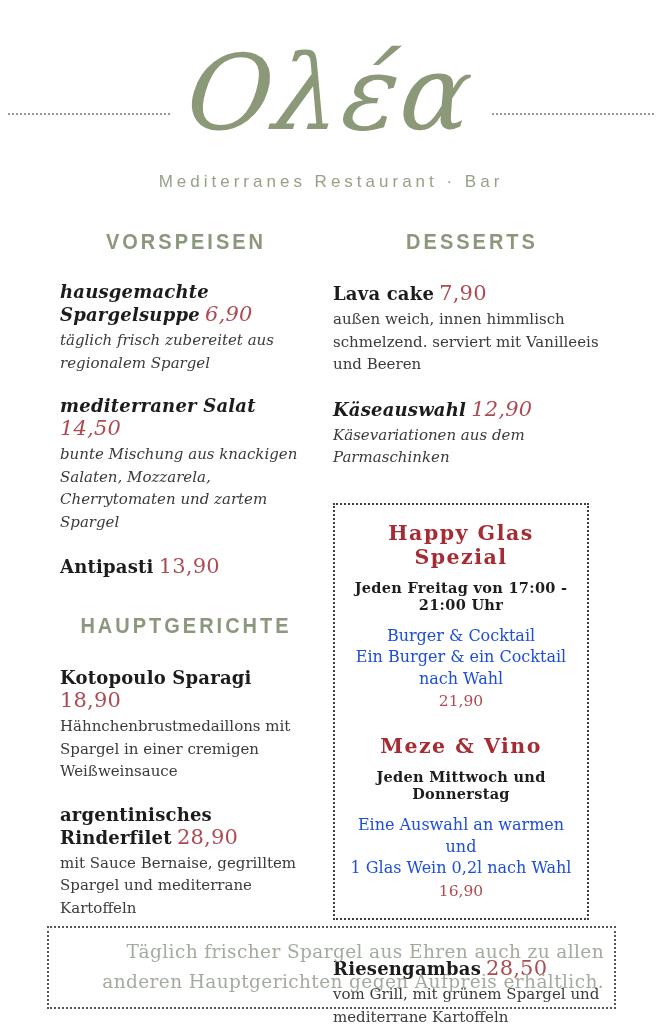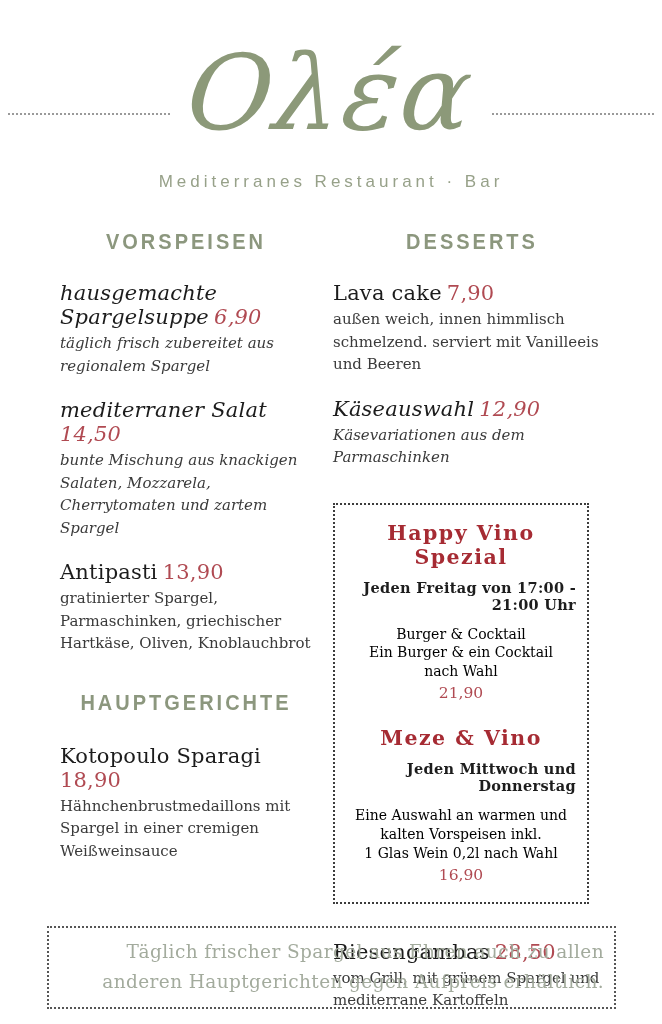--- a/index.html
+++ b/index.html
@@ -32,37 +32,37 @@
   .col-right { width:278px; }
 
   .section-title {
     font-family:"Liberation Sans", sans-serif; font-weight:bold;
     font-size:20px; letter-spacing:3px; color:#8c977e;
     text-align:center; transform:scaleY(1.08); margin-bottom:28px;
   }
   .section-title.second { margin-top:36px; margin-bottom:30px; }
 
   .item { margin-bottom:21px; }
-  .item .name { font-weight:normal; font-size:21px; color:#1c1c1c; letter-spacing:.2px; }
+  .item .name { font-weight:bold; font-size:18px; color:#1c1c1c; letter-spacing:.2px; }
   .item .price { font-size:21px; color:#b04a52; letter-spacing:.2px; }
   .item .desc { font-size:15px; line-height:1.5; color:#3a3a3a; margin-top:3px; }
   .item.it .name, .item.it .desc, .item.it .price { font-style:italic; }
 
   
   .special-box {
     width:230px; margin:34px 0 36px 0;
     border:2px dotted #3c3c3c; padding:16px 11px 18px 11px;
     text-align:center;
   }
   .sp-title {
     font-weight:bold; font-size:20.5px; color:#a62b33;
     letter-spacing:1.5px; margin-bottom:10px;
   }
-  .sp-schedule { font-weight:bold; font-size:14.5px; color:#1d1d1d; letter-spacing:.3px; margin-bottom:12px;text-align:right; }
-  .sp-line { font-size:14px; color:#000000; line-height:1.35; }
+  .sp-schedule { font-weight:bold; font-size:14.5px; color:#1d1d1d; letter-spacing:.3px; margin-bottom:12px; }
+  .sp-line { font-size:16px; color:#1d4ed8; line-height:1.35; }
   .sp-price { font-size:15.5px; color:#b04a52; margin-top:3px; }
   .sp-gap { height:24px; }
 
   
   .footer {
     position:absolute; left:47px; top:926px; width:545px;
     border:2px dotted #565656; padding:9px 10px 11px 10px;
     text-align:right;
   }
   .footer .note {
@@ -96,65 +96,68 @@
 
       <div class="item it">
         <span class="name">mediterraner Salat</span>
         <span class="price">14,50</span>
         <div class="desc">bunte Mischung aus knackigen Salaten, Mozzarela, Cherrytomaten und zartem Spargel</div>
       </div>
 
       <div class="item">
         <span class="name">Antipasti</span>
         <span class="price">13,90</span>
-        <div class="desc">gratinierter Spargel, Parmaschinken, griechischer Hartkäse, Oliven, Knoblauchbrot</div>
       </div>
 
 
       <div class="section-title second">HAUPTGERICHTE</div>
 
       <div class="item">
         <span class="name">Kotopoulo Sparagi</span>
         <span class="price">18,90</span>
         <div class="desc">Hähnchenbrustmedaillons mit Spargel in einer cremigen Weißweinsauce</div>
       </div>
 
+      <div class="item">
+        <span class="name">argentinisches Rinderfilet</span>
+        <span class="price">28,90</span>
+        <div class="desc">mit Sauce Bernaise, gegrilltem Spargel und mediterrane Kartoffeln</div>
+      </div>
 
     </div>
 
     <div class="col-right">
       <div class="section-title">DESSERTS</div>
 
       <div class="item">
         <span class="name">Lava cake</span>
         <span class="price">7,90</span>
         <div class="desc">außen weich, innen himmlisch schmelzend. serviert mit Vanilleeis und Beeren</div>
       </div>
 
       <div class="item it">
         <span class="name">Käseauswahl</span>
         <span class="price">12,90</span>
         <div class="desc">Käsevariationen aus dem Parmaschinken</div>
       </div>
 
       <div class="special-box">
         <div>
-          <div class="sp-title">Happy Vino Spezial</div>
+          <div class="sp-title">Happy Glas Spezial</div>
           <div class="sp-schedule">Jeden Freitag von 17:00 - 21:00 Uhr</div>
           <div class="sp-line">Burger &amp; Cocktail</div>
           <div class="sp-line">Ein Burger &amp; ein Cocktail</div>
           <div class="sp-line">nach Wahl</div>
           <div class="sp-price">21,90</div>
         </div>
         <div class="sp-gap"></div>
         <div>
           <div class="sp-title">Meze &amp; Vino</div>
           <div class="sp-schedule">Jeden Mittwoch und Donnerstag</div>
           <div class="sp-line">Eine Auswahl an warmen und</div>
-          <div class="sp-line">kalten Vorspeisen inkl.</div>
           <div class="sp-line">1 Glas Wein 0,2l nach Wahl</div>
           <div class="sp-price">16,90</div>
         </div>
       </div>
 
       <div class="item">
         <span class="name">Riesengambas</span>
         <span class="price">28,50</span>
         <div class="desc">vom Grill, mit grünem Spargel und mediterrane Kartoffeln</div>
       </div>

